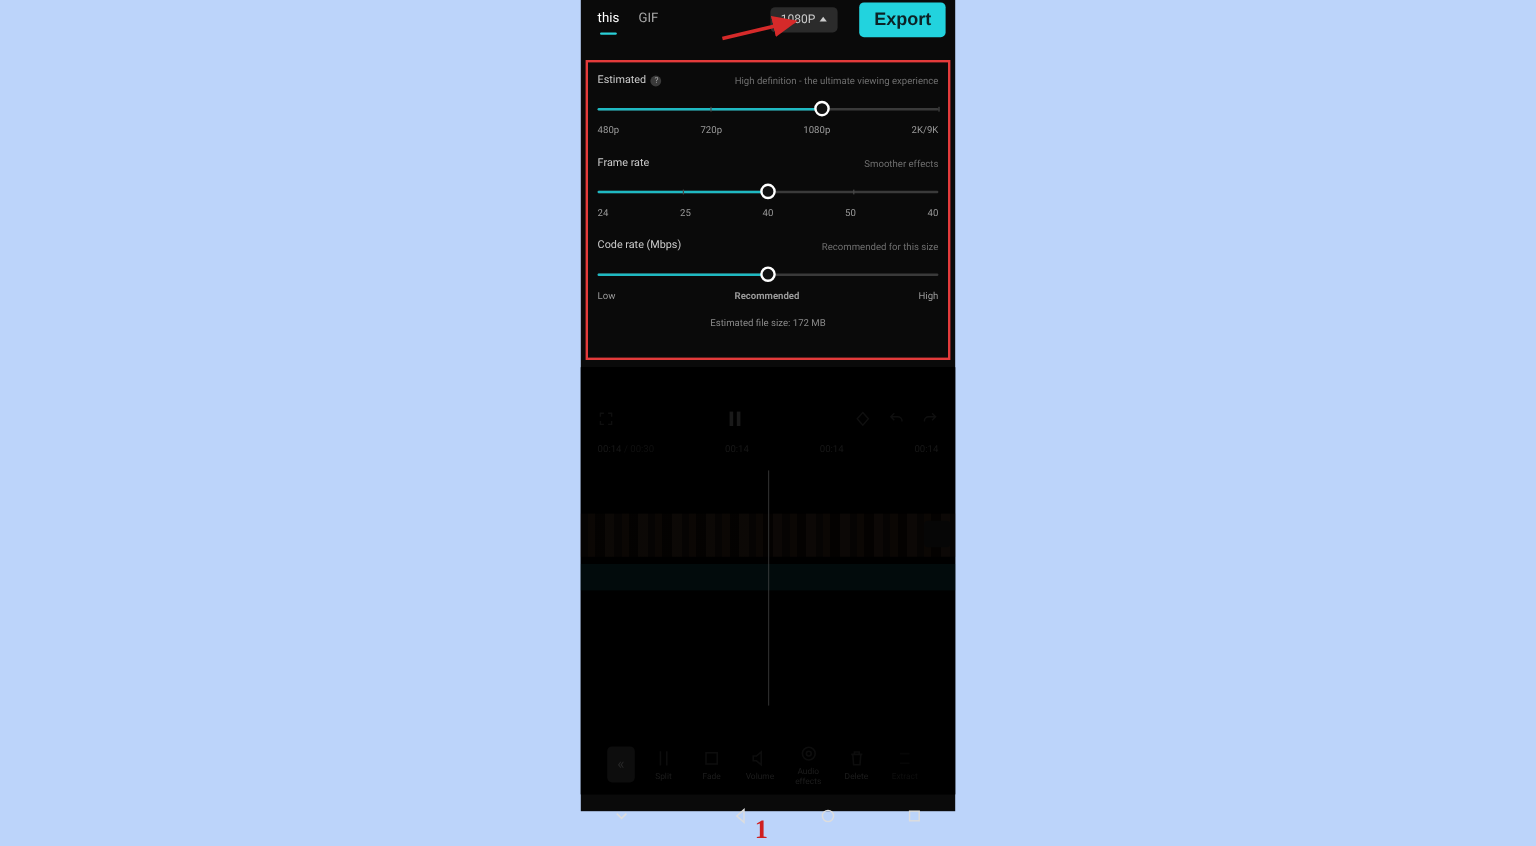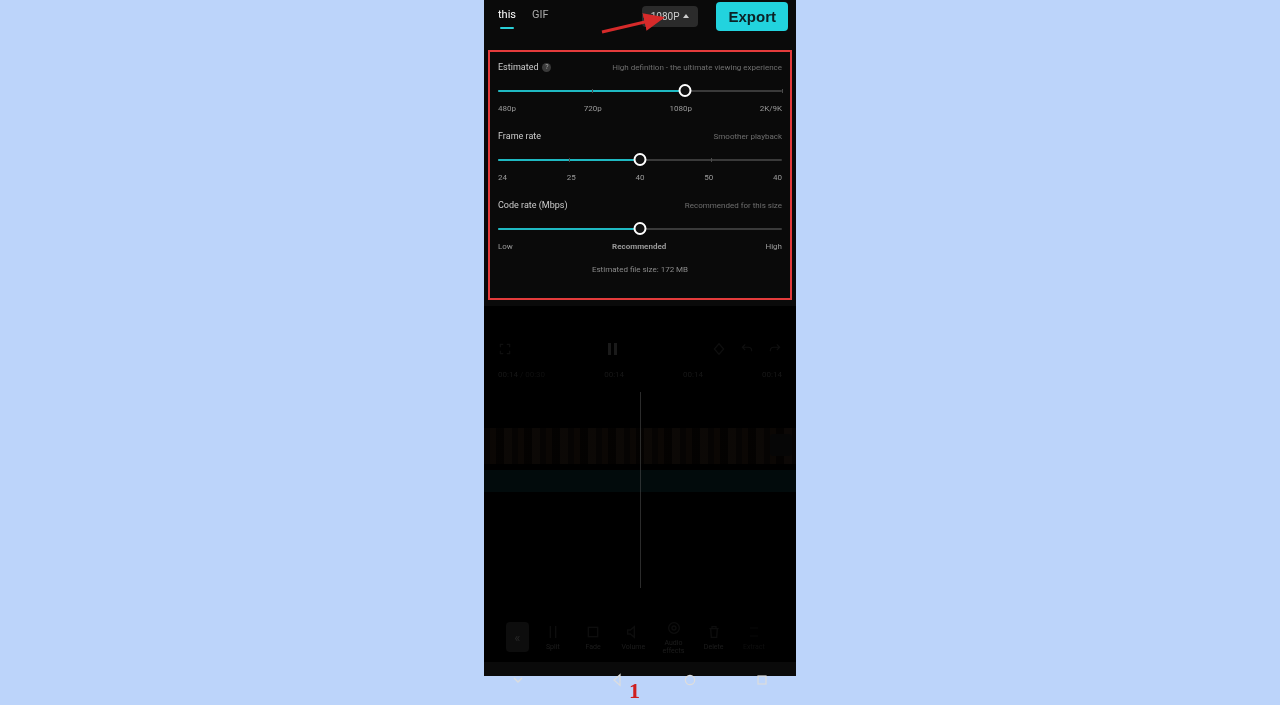--- a/index.html
+++ b/index.html
@@ -212,21 +212,21 @@
     </div>
     <div class="ticks-labels">
       <span>480p</span>
       <span>720p</span>
       <span>1080p</span>
       <span>2K/9K</span>
     </div>
 
     <div class="row-head" style="margin-top:18px">
       <span class="label">Frame rate</span>
-      <span class="hint">Smoother playback</span>
+      <span class="hint">Smoother effects</span>
     </div>
     <div class="slider">
       <div class="track-bg"></div>
       <div class="track-fill" style="width:50%"></div>
       <div class="tick minor" style="left:25%"></div>
       <div class="tick minor" style="left:75%"></div>
       <div class="thumb" style="left:50%"></div>
     </div>
     <div class="ticks-labels">
       <span>24</span>

